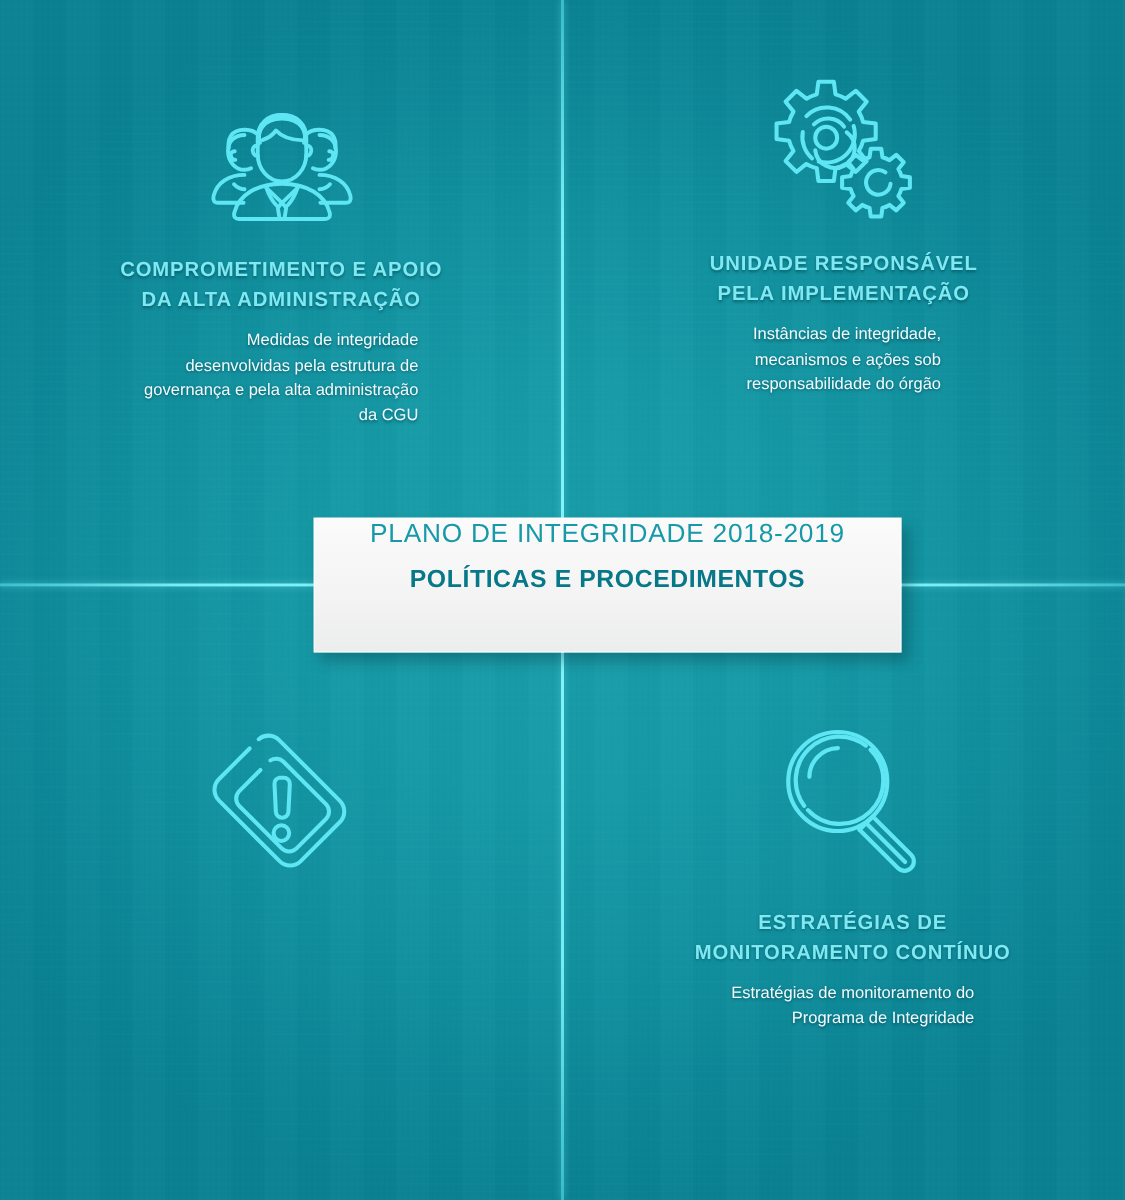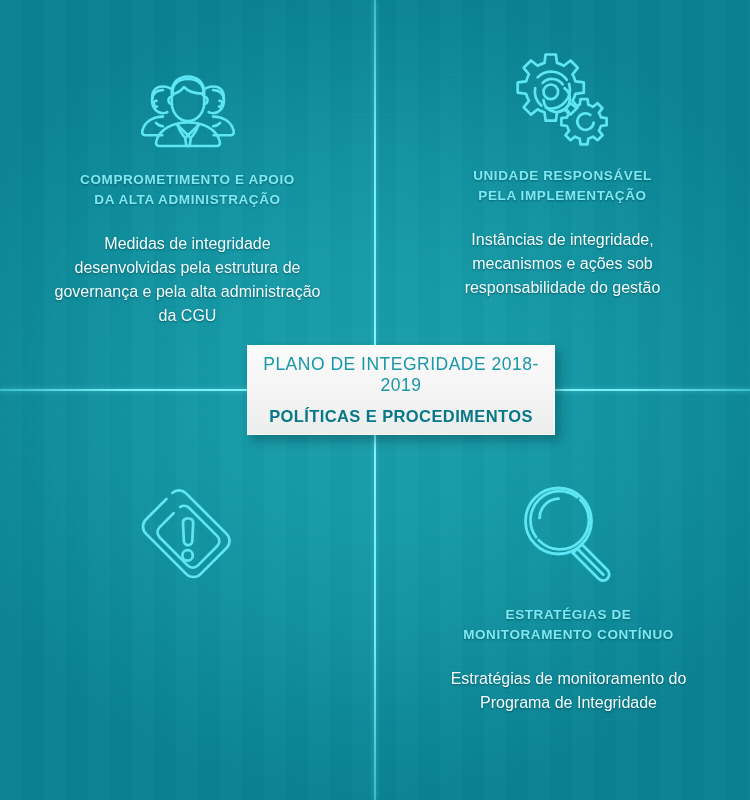--- a/index.html
+++ b/index.html
@@ -122,46 +122,45 @@
     text-transform: uppercase;
     text-shadow: 0 1px 2px rgba(2,60,70,0.55);
     white-space: pre-line;
     margin-top: 14px;
   }
   .quad-bl .q-title,
   .quad-br .q-title { margin-top: 18px; }
 
   .q-body {
     color: #f2fdff;
-    font-size: 16px;
+    font-size: 11px;
     line-height: 1.5;
-    text-align: center;
+    text-align: right;
     text-shadow: 0 1px 2px rgba(2,58,68,0.6);
     white-space: pre-line;
-    margin-top: 23px;
+    margin-top: 10px;
     max-width: 300px;
   }
 
   
   .center-card {
     position: absolute;
     left: 209px;
     top: 345px;
-    width: 308px;
+    width: 392px;
     height: 90px;
     background: linear-gradient(to bottom, #fbfbfb 0%, #f4f4f4 55%, #eceded 100%);
     box-shadow:
       5px 6px 9px rgba(0, 40, 50, 0.30),
       0 0 0 1px rgba(255,255,255,0.5) inset;
     display: flex;
     flex-direction: column;
     align-items: center;
-    justify-content: center;
+    justify-content: flex-start;
     z-index: 20;
-    margin-left: 38px;
   }
   .center-line1 {
     color: #1799a9;
     font-size: 17.5px;
     font-weight: normal;
     letter-spacing: 0.5px;
     text-align: center;
   }
   .center-line2 {
     color: #077888;
@@ -243,21 +242,21 @@
 
         <path d="M73.5 51.1h7l.8 5.7a18 18 0 0 1 4.7 2l4.5-3.6 5 5-3.6 4.5a18 18 0 0 1 2 4.7l5.7.8v7l-5.7.8a18 18 0 0 1-2 4.7l3.6 4.5-5 5-4.5-3.6a18 18 0 0 1-4.7 2l-.8 5.7h-7l-.8-5.7a18 18 0 0 1-4.7-2l-4.5 3.6-5-5 3.6-4.5a18 18 0 0 1-2-4.7l-5.7-.8v-7l5.7-.8a18 18 0 0 1 2-4.7l-3.6-4.5 5-5 4.5 3.6a18 18 0 0 1 4.7-2z"></path>
 
         <path d="M83.3 66.9a8.2 8.2 0 1 0 3.4 7.6"></path>
       </svg>
     </div>
     <div class="q-title">UNIDADE RESPONSÁVEL
 PELA IMPLEMENTAÇÃO</div>
     <div class="q-body">Instâncias de integridade,
 mecanismos e ações sob
-responsabilidade do gestão</div>
+responsabilidade do órgão</div>
   </div>
 
   <div class="quad quad-bl">
     <div class="icon-wrap">
       <svg class="ico" width="108" height="106" viewBox="0 0 108 106" fill="none" stroke="#5fe6f5" stroke-width="2.7" stroke-linecap="round" stroke-linejoin="round">
 
         <path d="M38.5 10.8a10 10 0 0 1 13.6.6l40.5 40.5a10 10 0 0 1 0 14.1L66.5 92.1a10 10 0 0 1-14.1 0L11.9 51.6a10 10 0 0 1 0-14.1l20.5-20.5"></path>
 
         <path d="M46.3 24.9a7 7 0 0 1 8.7.9l28.3 28.3a7 7 0 0 1 0 9.9L63.7 83.6a7 7 0 0 1-9.9 0L25.5 55.3a7 7 0 0 1 0-9.9l14.1-14.1"></path>
 

